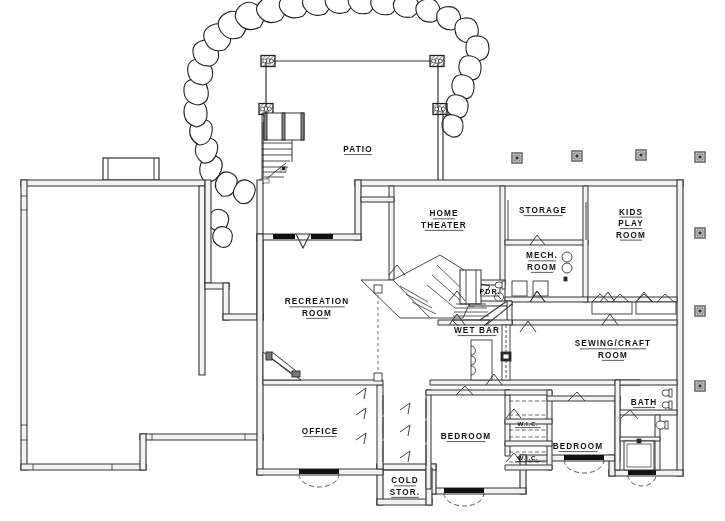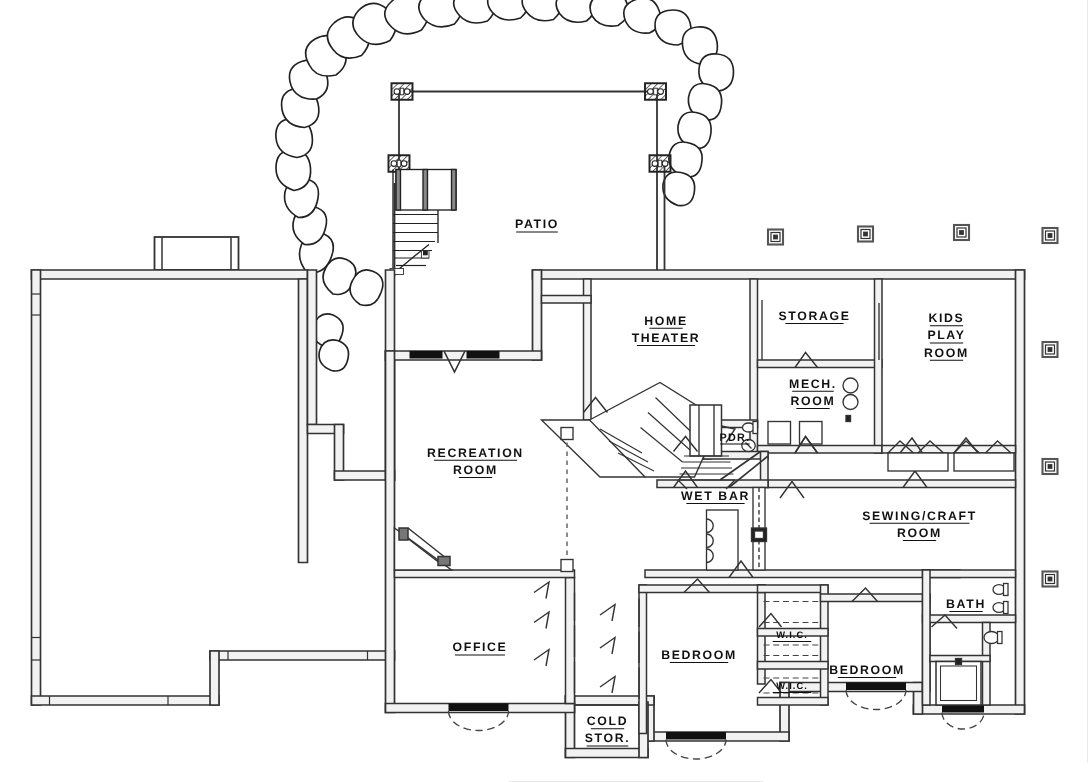--- a/index.html
+++ b/index.html
@@ -1,18 +1,18 @@
 <!DOCTYPE html>
 <html><head>
 <meta charset="utf-8">
 <style>
   html,body{margin:0;padding:0;background:#ffffff;}
   body{width:725px;height:521px;overflow:hidden;
        font-family:"Liberation Sans", sans-serif;}
-  #plan-wrap{position:relative;width:725px;height:521px;background:#a3a3a3;}
+  #plan-wrap{position:relative;width:725px;height:521px;background:#ef4444;}
   svg#floorplan{display:block;width:725px;height:521px;}
   .roomlabel{font-family:"Liberation Sans", sans-serif;
              font-size:8.2px;letter-spacing:1.1px;fill:#111;
              text-anchor:middle;dominant-baseline:middle;
              font-weight:700;}
   .roomlabel.small{font-size:7.2px;letter-spacing:0.9px;}
   .roomlabel.tiny{font-size:6.2px;letter-spacing:0.7px;}
   .ul{stroke:#111;stroke-width:0.7;}
 </style>
 </head>

